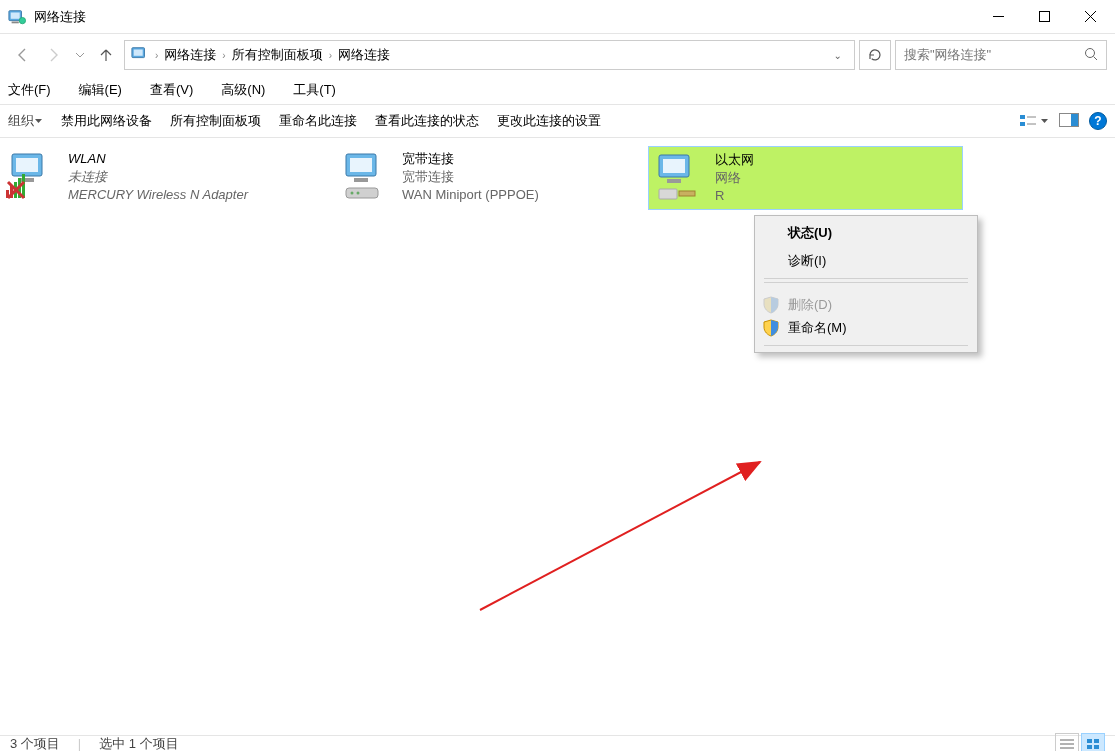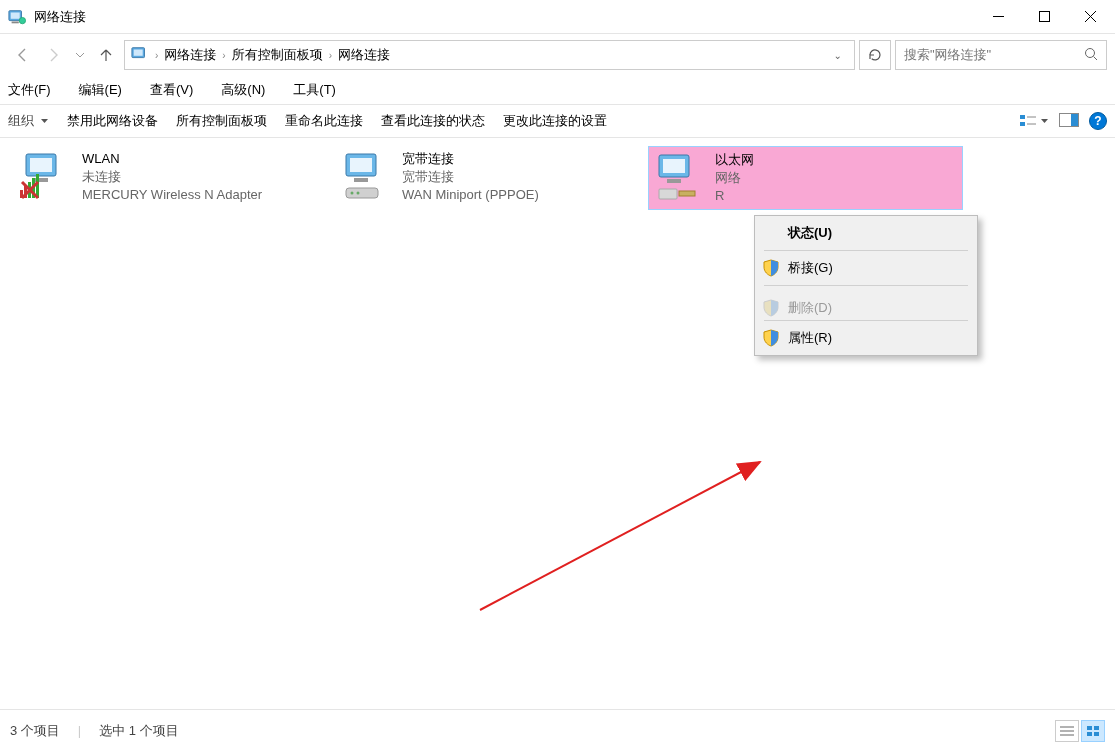--- a/index.html
+++ b/index.html
@@ -21,44 +21,44 @@
 .addr-end .drop { color: #666; font-size: 10px; padding: 0 6px;}
 .refresh { width: 32px; height: 30px; border: 1px solid #ccc; display: flex; align-items: center; justify-content: center; }
 .search { width: 212px; height: 30px; border: 1px solid #ccc; display: flex; align-items: center; padding: 0 8px; color: #777; }
 .search .sicon { margin-left: auto; color: #555; }
 
 
 .menubar { height: 28px; display: flex; align-items: center; padding: 0 8px; gap: 28px; font-size: 13px; }
 
 
 .cmdbar { height: 34px; border-top: 1px solid #e5e5e5; border-bottom: 1px solid #e5e5e5; background: #fff; display: flex; align-items: center; padding: 0 8px; gap: 18px; }
-.cmdbar .organize { display: flex; align-items: center; gap: 6px; color: #444; }
+.cmdbar .organize { display: flex; align-items: center; color: #444; }
 .cmdbar .right { margin-left: auto; display: flex; align-items: center; gap: 10px; }
 .view-select { display:flex; align-items:center; gap:2px; }
 .help-circle { width: 18px; height: 18px; border-radius: 50%; background: #0078d7; color: #fff; display: flex; align-items: center; justify-content: center; font-size: 12px; font-weight: bold; border:1px solid #005a9e; }
 
 
 .content { position: relative; height: calc(100% - 34px - 42px - 28px - 34px - 30px); padding: 12px; }
 .conn-item { position: absolute; width: 315px; height: 64px; display: flex; gap: 10px; padding: 4px; }
-.conn-item.selected { background: #f9a8d4; border: 1px solid #99d1ff; }
+.conn-item.selected { background: #bef264; border: 1px solid #99d1ff; }
 .conn-icon { width: 52px; height: 52px; flex-shrink: 0; position: relative; }
 .conn-text { display: flex; flex-direction: column; font-size: 13px; line-height: 18px; }
 .conn-text .name { color: #000; }
 .conn-text .sub { color: #666; }
 
 
 .ctx { position: absolute; left: 754px; top: 215px; width: 224px; background: #f0f0f0; border: 1px solid #bdbdbd; box-shadow: 4px 4px 6px rgba(0,0,0,.25); padding: 3px; }
 .ctx-item { height: 28px; display: flex; align-items: center; padding: 0 8px 0 4px; gap: 8px; font-size: 13px; }
 .ctx-item.disabled { color: #9a9a9a; align-items: flex-end; }
 .ctx-sep { height: 1px; background: #d0d0d0; margin: 3px 6px; }
 .shield { width: 18px; height: 18px; flex-shrink: 0; }
 .shield-blank { width: 18px; flex-shrink:0; }
 
 
-.status { position: absolute; bottom: 0; left: 0; right: 0; height: 42px; border-top: 1px solid #e5e5e5; display: flex; align-items: center; padding: 0 10px; font-size: 13px; color: #444; gap: 18px; text-align: right; }
+.status { position: absolute; bottom: 0; left: 0; right: 0; height: 16px; border-top: 1px solid #e5e5e5; display: flex; align-items: center; padding: 0 10px; font-size: 13px; color: #444; gap: 18px; text-align: right; }
 .status .right { margin-left: auto; display: flex; gap: 2px; }
 .view-toggle { width: 24px; height: 22px; border: 1px solid #ccc; display: flex; align-items: center; justify-content: center; font-size: 10px; }
 .view-toggle.active { background: #cce8ff; border-color: #99d1ff; }
 
 
 .arrow-svg { position: absolute; left: 0; top: 0; pointer-events: none; }
 </style>
 </head>
 <body>
 
@@ -176,21 +176,21 @@
     <span><svg width="20" height="14" viewBox="0 0 20 14">
           <rect x="0.5" y="0.5" width="19" height="13" fill="none" stroke="#888"></rect>
           <rect x="12" y="1" width="7" height="12" fill="#2a8dd4"></rect>
         </svg></span>
     <span class="help-circle">?</span>
   </div>
 </div>
 
 <div class="content">
 
-  <div class="conn-item" style="left:16px; top:8px;">
+  <div class="conn-item" style="left:2px; top:8px;font-style:italic;">
     <div class="conn-icon">
       <svg viewBox="0 0 52 52">
         <rect x="6" y="4" width="30" height="22" rx="2" fill="#6bb7e8" stroke="#3a78a8"></rect>
           <rect x="10" y="8" width="22" height="14" fill="#e8f4fd"></rect>
         <rect x="14" y="28" width="14" height="4" fill="#999"></rect>
         <rect x="0" y="40" width="3" height="8" fill="#c33"></rect>
           <rect x="4" y="36" width="3" height="12" fill="#c33"></rect>
           <rect x="8" y="32" width="3" height="16" fill="#3a3"></rect>
           <rect x="12" y="28" width="3" height="20" fill="#3a3"></rect>
           <rect x="16" y="24" width="3" height="24" fill="#3a3"></rect>
@@ -240,44 +240,41 @@
     </div>
   </div>
 
 </div>
 
 <div class="ctx">
   <div class="ctx-item">
     <span class="shield-blank"></span>
     <b>状态(U)</b>
   </div>
+  <div class="ctx-item">
+    <span class="shield-blank"></span>
+    <span>诊断(I)</span>
+  </div>
   <div class="ctx-sep"></div>
-  <div class="ctx-item">
-    <span class="shield"><svg viewBox="0 0 18 18">
-          <path d="M9 1 L16 3 V8 C16 13 12 16 9 17 C6 16 2 13 2 8 V3 Z" fill="#ffd24d" stroke="#c89000"></path>
-          <path d="M9 1 L16 3 V8 C16 13 12 16 9 17 V1 Z" fill="#3f8ee0"></path>
-        </svg></span>
-    <span>桥接(G)</span>
-  </div>
   <div class="ctx-sep"></div>
   <div class="ctx-item disabled">
     <span class="shield"><svg viewBox="0 0 18 18">
           <path d="M9 1 L16 3 V8 C16 13 12 16 9 17 C6 16 2 13 2 8 V3 Z" fill="#e8e0c0" stroke="#ccc"></path>
           <path d="M9 1 L16 3 V8 C16 13 12 16 9 17 V1 Z" fill="#b8cce0"></path>
         </svg></span>
     <span>删除(D)</span>
   </div>
-  <div class="ctx-sep"></div>
   <div class="ctx-item">
     <span class="shield"><svg viewBox="0 0 18 18">
           <path d="M9 1 L16 3 V8 C16 13 12 16 9 17 C6 16 2 13 2 8 V3 Z" fill="#ffd24d" stroke="#c89000"></path>
           <path d="M9 1 L16 3 V8 C16 13 12 16 9 17 V1 Z" fill="#3f8ee0"></path>
         </svg></span>
-    <span>属性(R)</span>
-  </div>
+    <span>重命名(M)</span>
+  </div>
+  <div class="ctx-sep"></div>
 </div>
 
 <svg class="arrow-svg" width="1115" height="751">
   <defs>
       <marker id="ah" markerWidth="12" markerHeight="10" refX="11" refY="5" orient="auto">
         <path d="M0 0 L12 5 L0 10 Z" fill="#e02020"></path>
       </marker>
     </defs>
   <line x1="480" y1="610" x2="760" y2="462" stroke="#e02020" stroke-width="2" marker-end="url(#ah)"></line>
 </svg>

